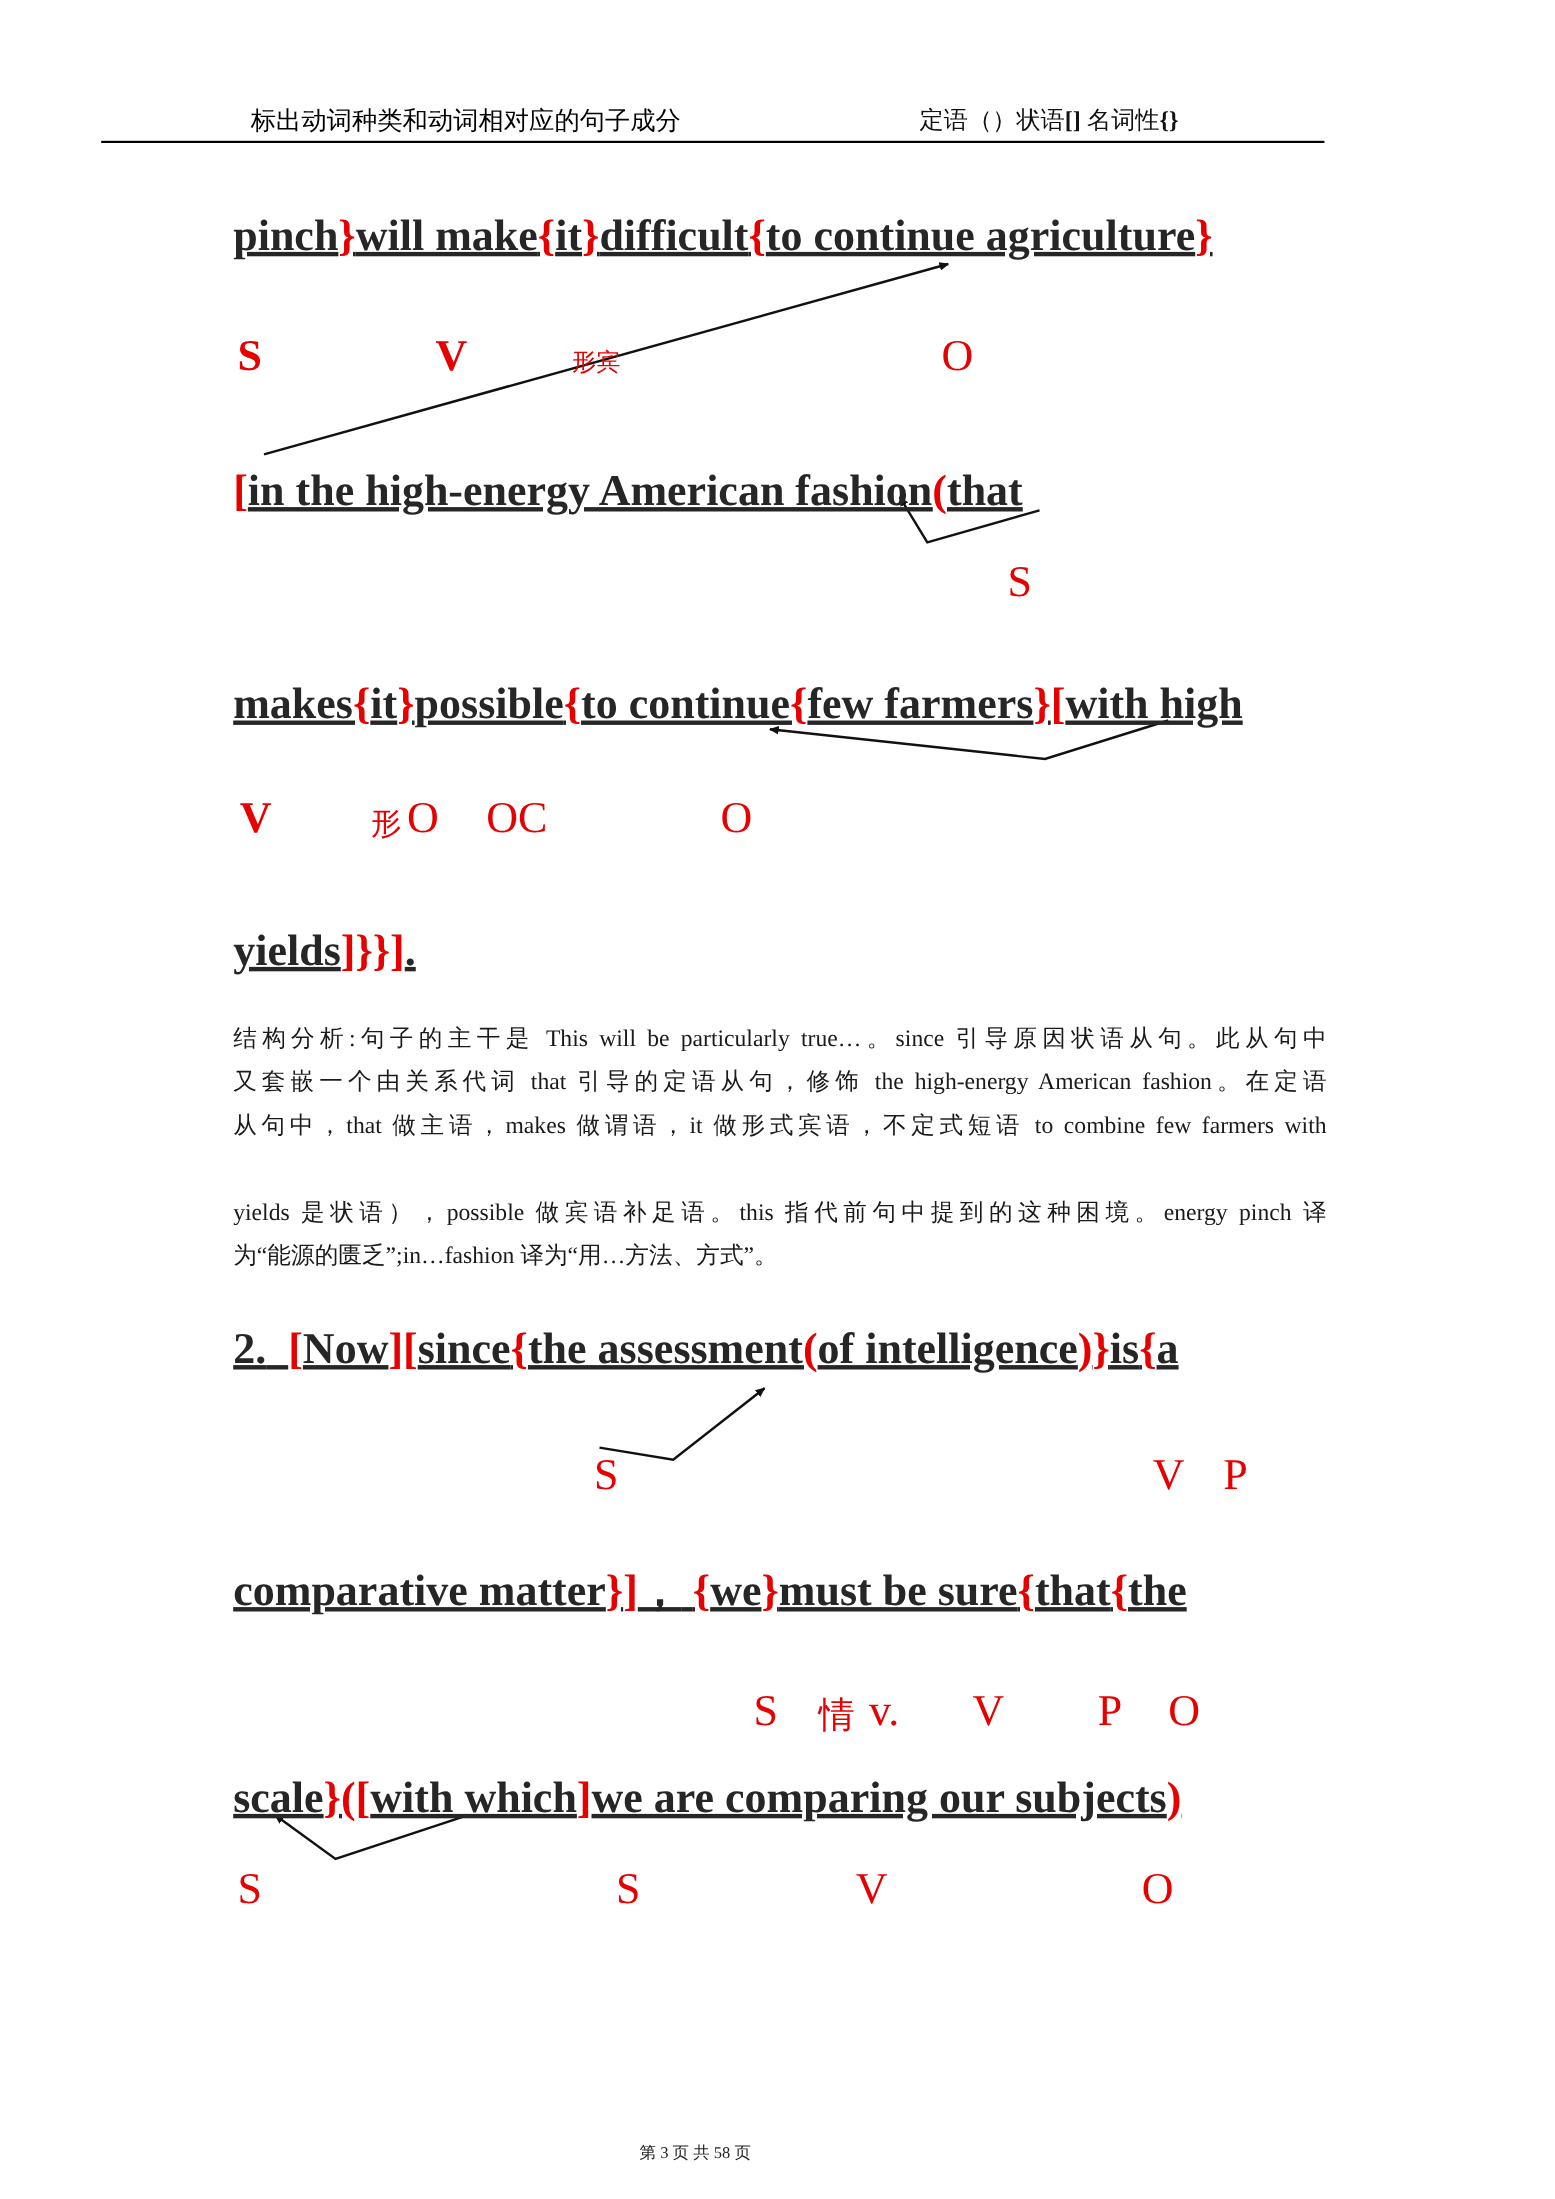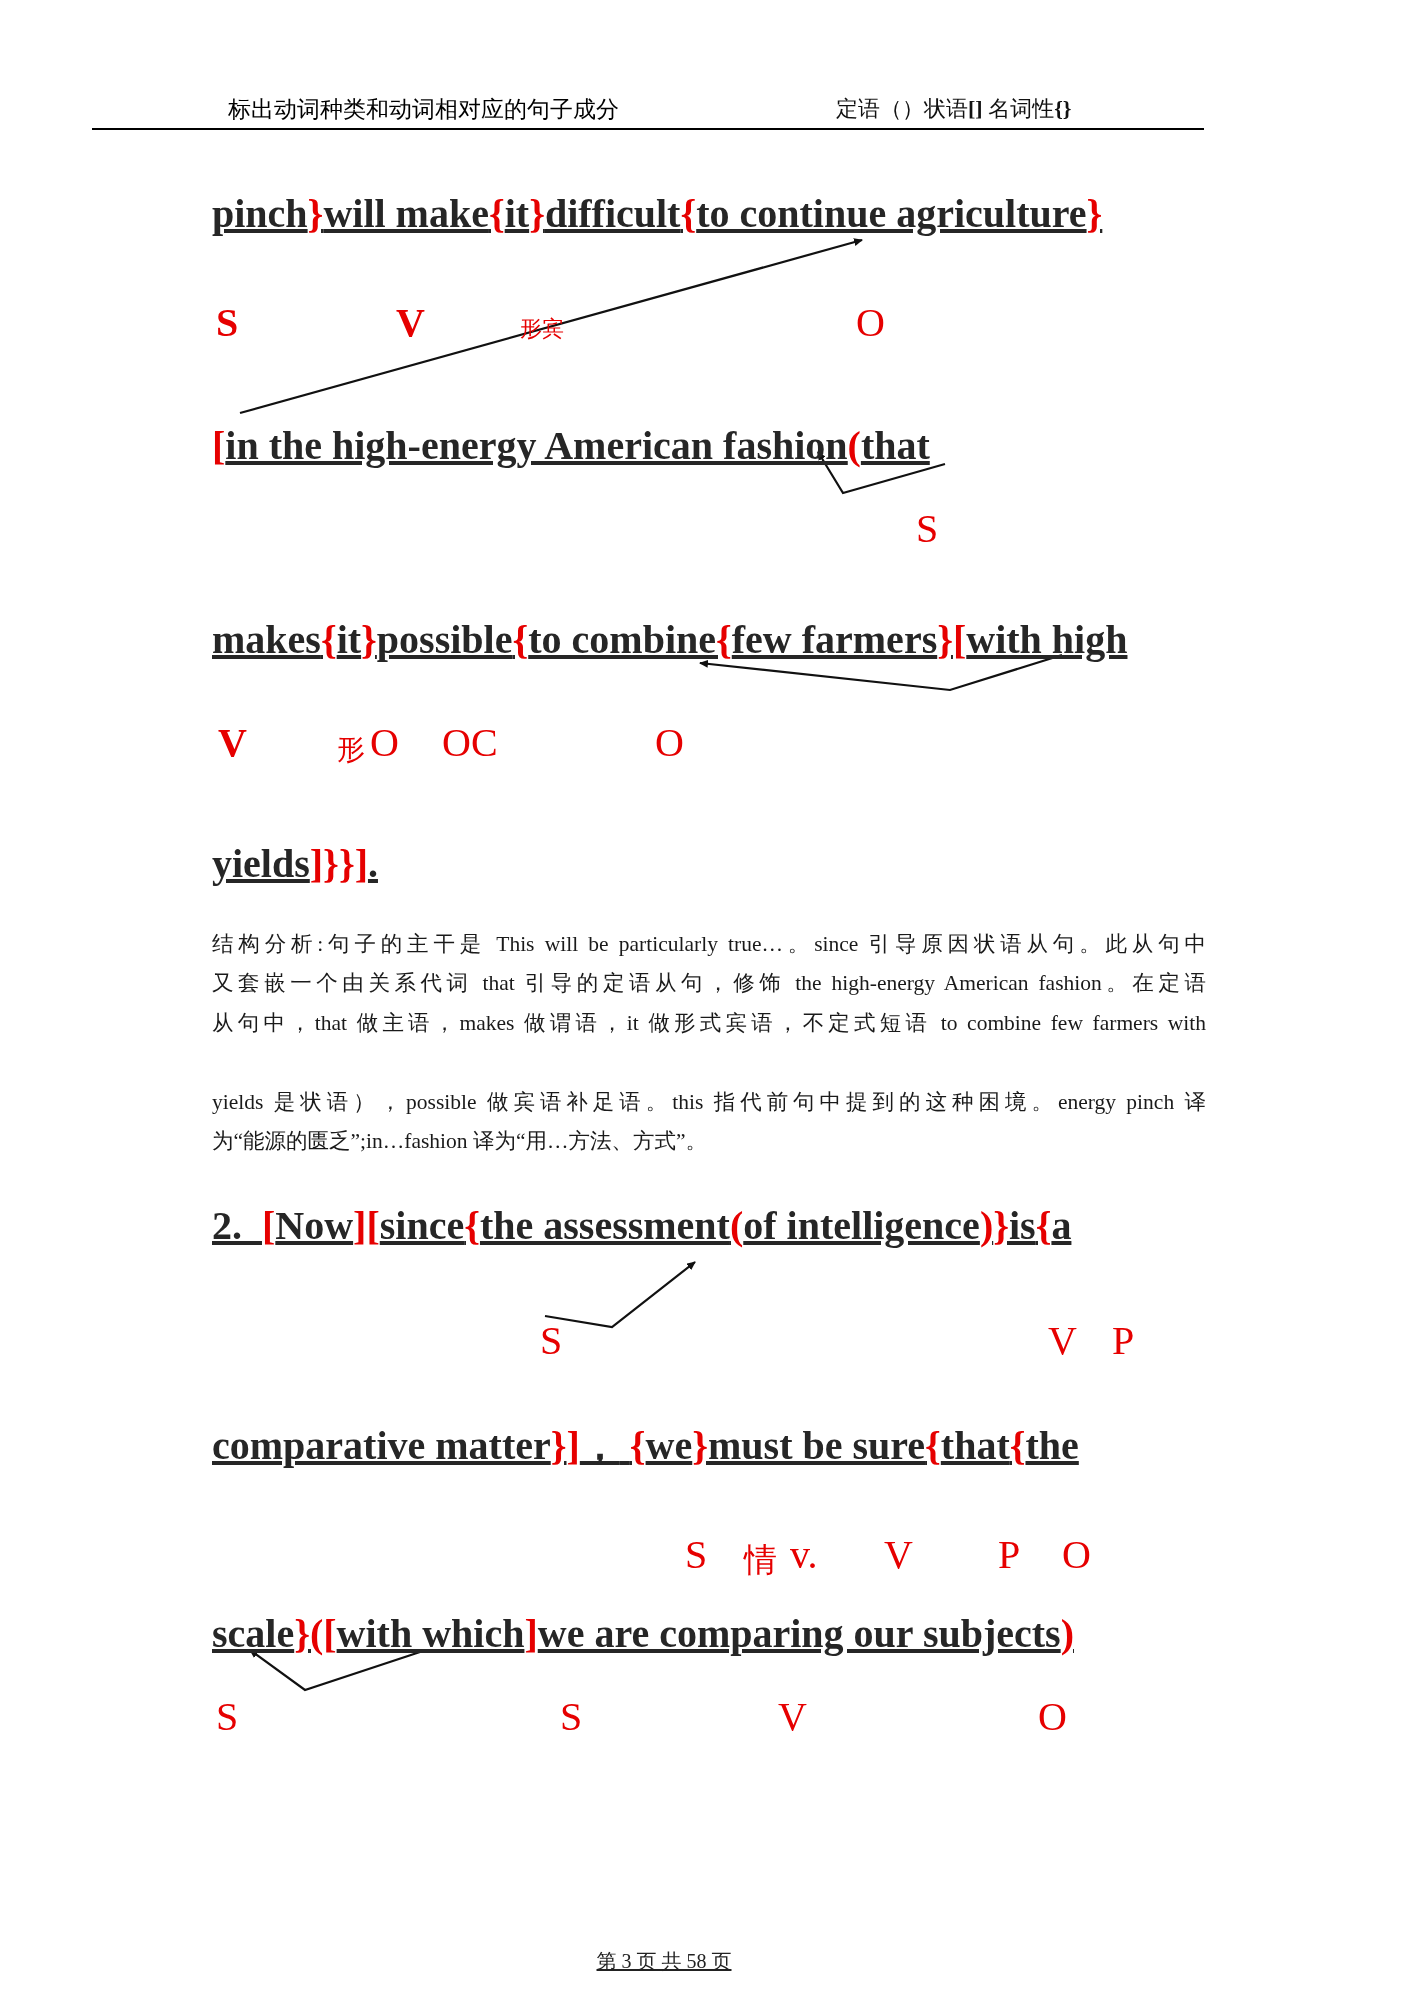--- a/index.html
+++ b/index.html
@@ -18,22 +18,22 @@
   .lbl{position:absolute;font-size:40px;line-height:46px;color:#e60000;white-space:nowrap;}
   .lbl.bd{font-weight:bold;}
   .lbl.cjk30{font-size:22px;line-height:38px;margin-left:20px;}
   .lbl.cjk28{font-size:28px;line-height:36px;}
   .lbl.cjk32{font-size:33px;line-height:40px;}
   
   .para-line{position:absolute;left:212px;width:994px;font-size:21.5px;line-height:39.5px;
              color:#1a1a1a;text-align:justify;text-align-last:justify;white-space:nowrap;}
   .para-line.last{text-align-last:left;}
   
-  .footer{position:absolute;left:108px;top:1948px;width:1112px;text-align:center;
-          font-size:20px;color:#222;text-decoration:underline;}
+  .footer{position:absolute;left:76px;top:1948px;width:1112px;text-align:center;
+          font-size:15px;color:#222;}
   
   .overlay{position:absolute;left:0;top:0;width:1414px;height:1999px;pointer-events:none;}
 </style>
 </head>
 <body>
 
 <div class="page">
 
   <div class="hdr-left">标出动词种类和动词相对应的句子成分</div>
   <div class="hdr-right"><span>定语（）状语</span><span class="bd">[]</span><span> 名词性</span><span class="bd">{}</span></div>
@@ -56,21 +56,21 @@
 
   <span class="lbl bd" style="left:216px;top:300px">S</span>
   <span class="lbl bd" style="left:396px;top:300px">V</span>
   <span class="lbl cjk30" style="left:500px;top:310px">形宾</span>
   <span class="lbl" style="left:856px;top:300px">O</span>
 
   <div class="sline" style="top:422px"><span class="red">[</span><span>in the high-energy American fashion</span><span class="red">(</span><span>that</span></div>
 
   <span class="lbl" style="left:916px;top:506px">S</span>
 
-  <div class="sline" style="top:616px"><span>makes</span><span class="red">{</span><span>it</span><span class="red">}</span><span>possible</span><span class="red">{</span><span>to combine</span><span class="red">{</span><span>few farmers</span><span class="red">}</span><span class="red">[</span><span>with high</span></div>
+  <div class="sline" style="top:616px"><span>makes</span><span class="red">{</span><span>it</span><span class="red">}</span><span>possible</span><span class="red">{</span><span>to continue</span><span class="red">{</span><span>few farmers</span><span class="red">}</span><span class="red">[</span><span>with high</span></div>
 
   <span class="lbl bd" style="left:218px;top:720px">V</span>
   <span class="lbl cjk28" style="left:337px;top:732px">形</span>
   <span class="lbl" style="left:370px;top:720px">O</span>
   <span class="lbl" style="left:442px;top:720px">OC</span>
   <span class="lbl" style="left:655px;top:720px">O</span>
 
   <div class="sline" style="top:840px"><span>yields</span><span class="red">]}}]</span><span>.</span></div>
 
   <div class="para-line" style="top:925px">结构分析:句子的主干是 This will be particularly true…。since 引导原因状语从句。此从句中</div>

